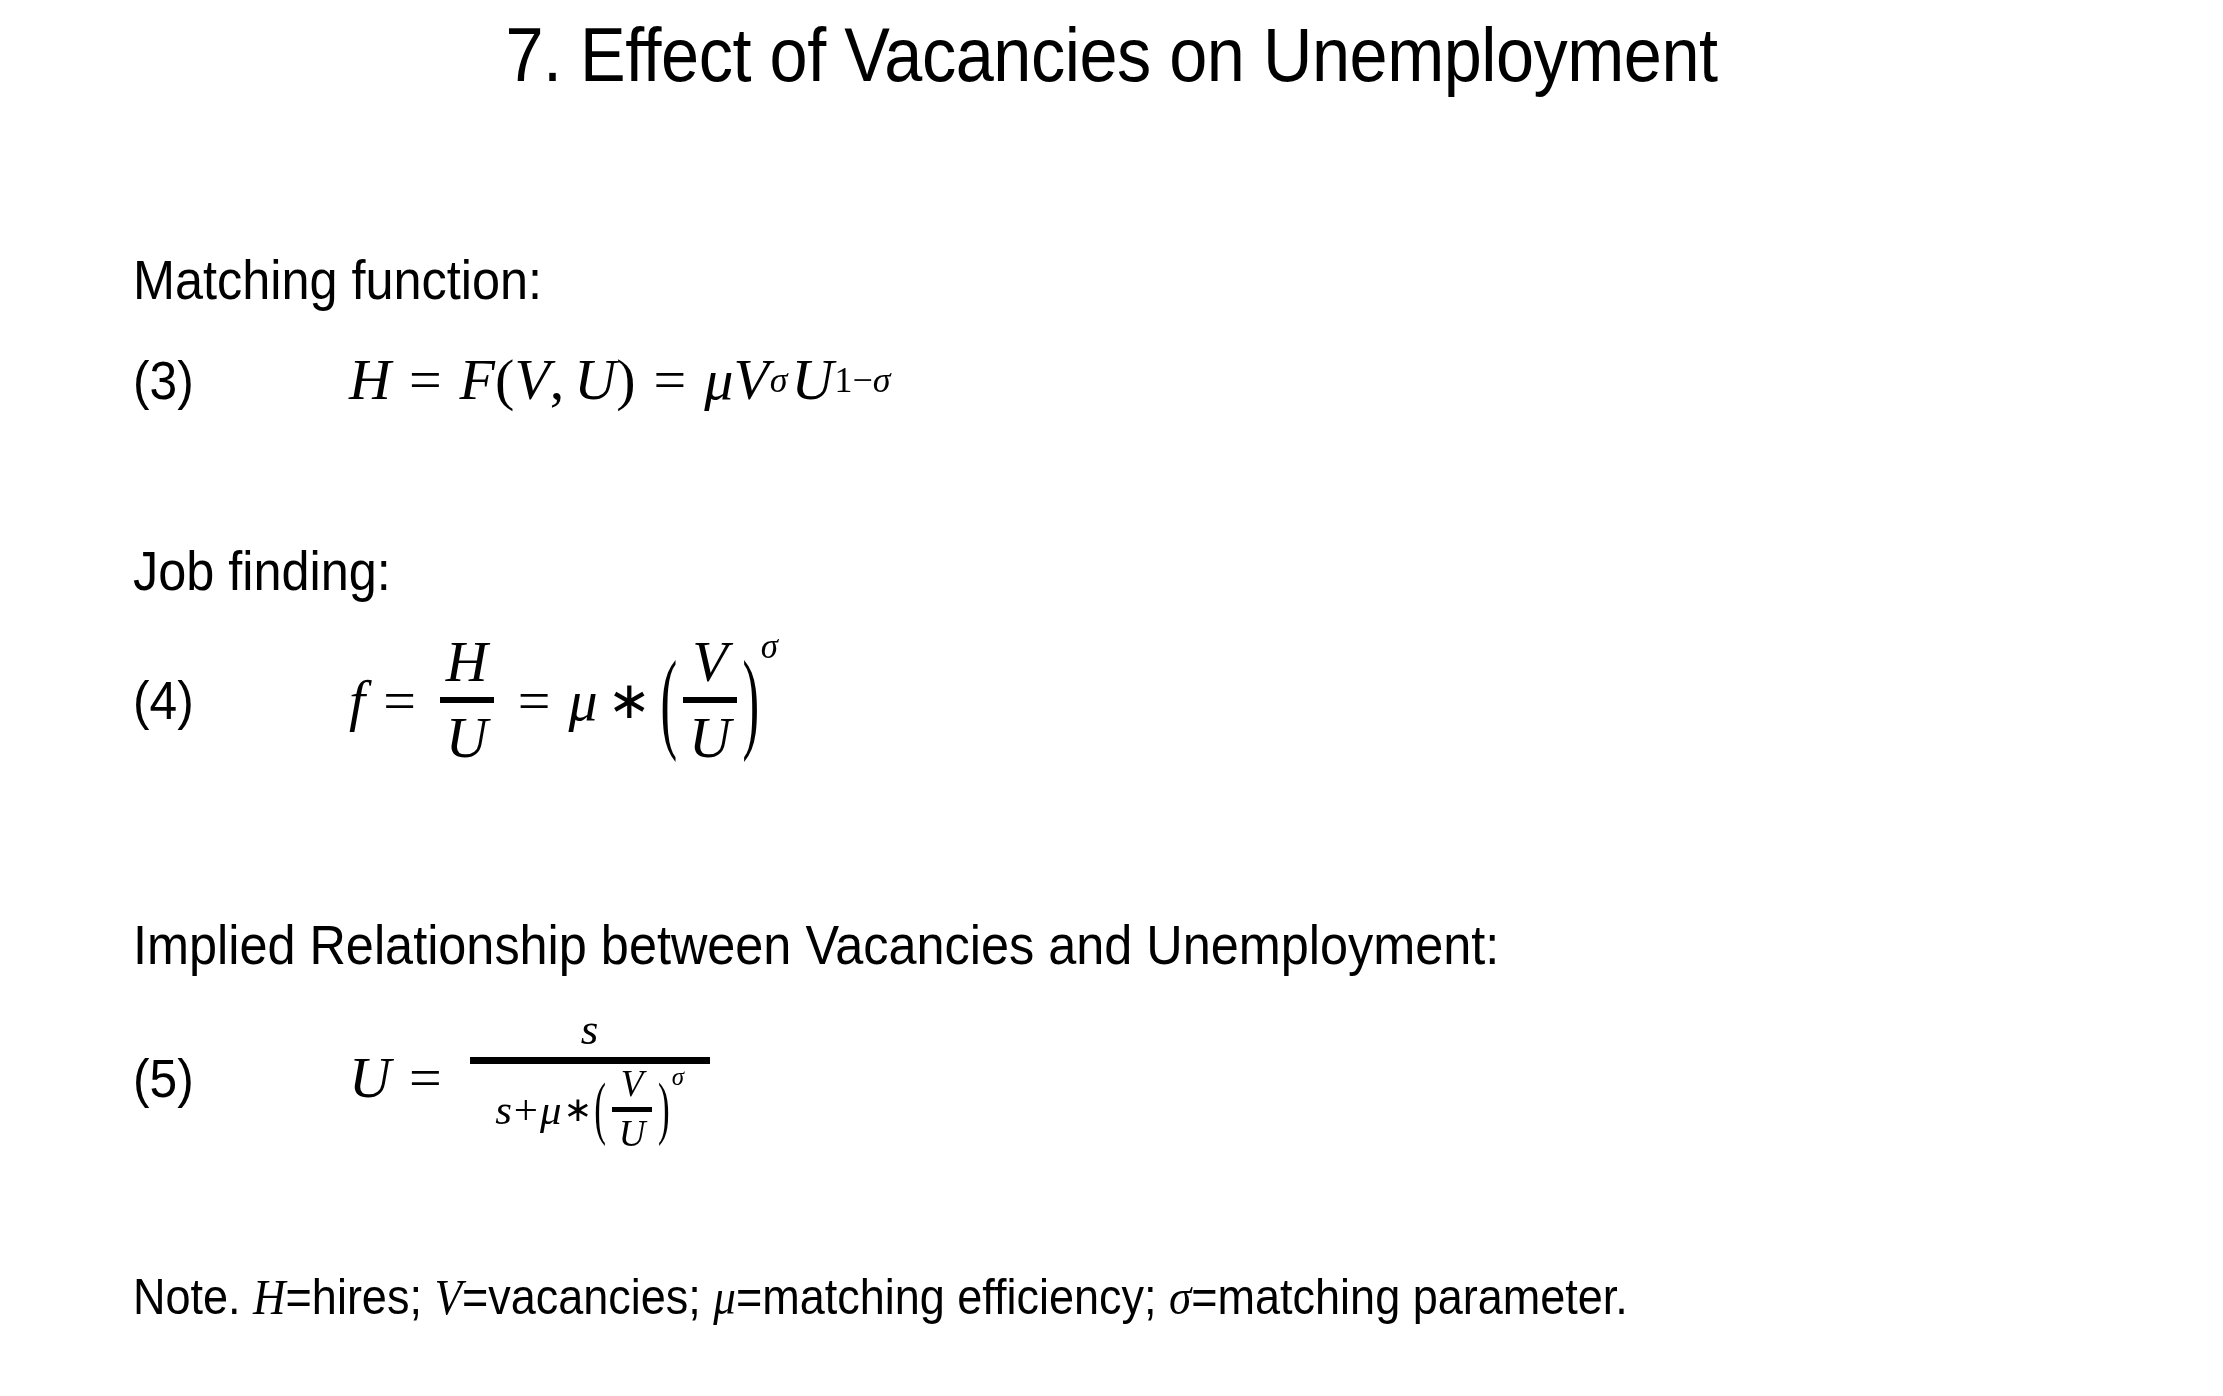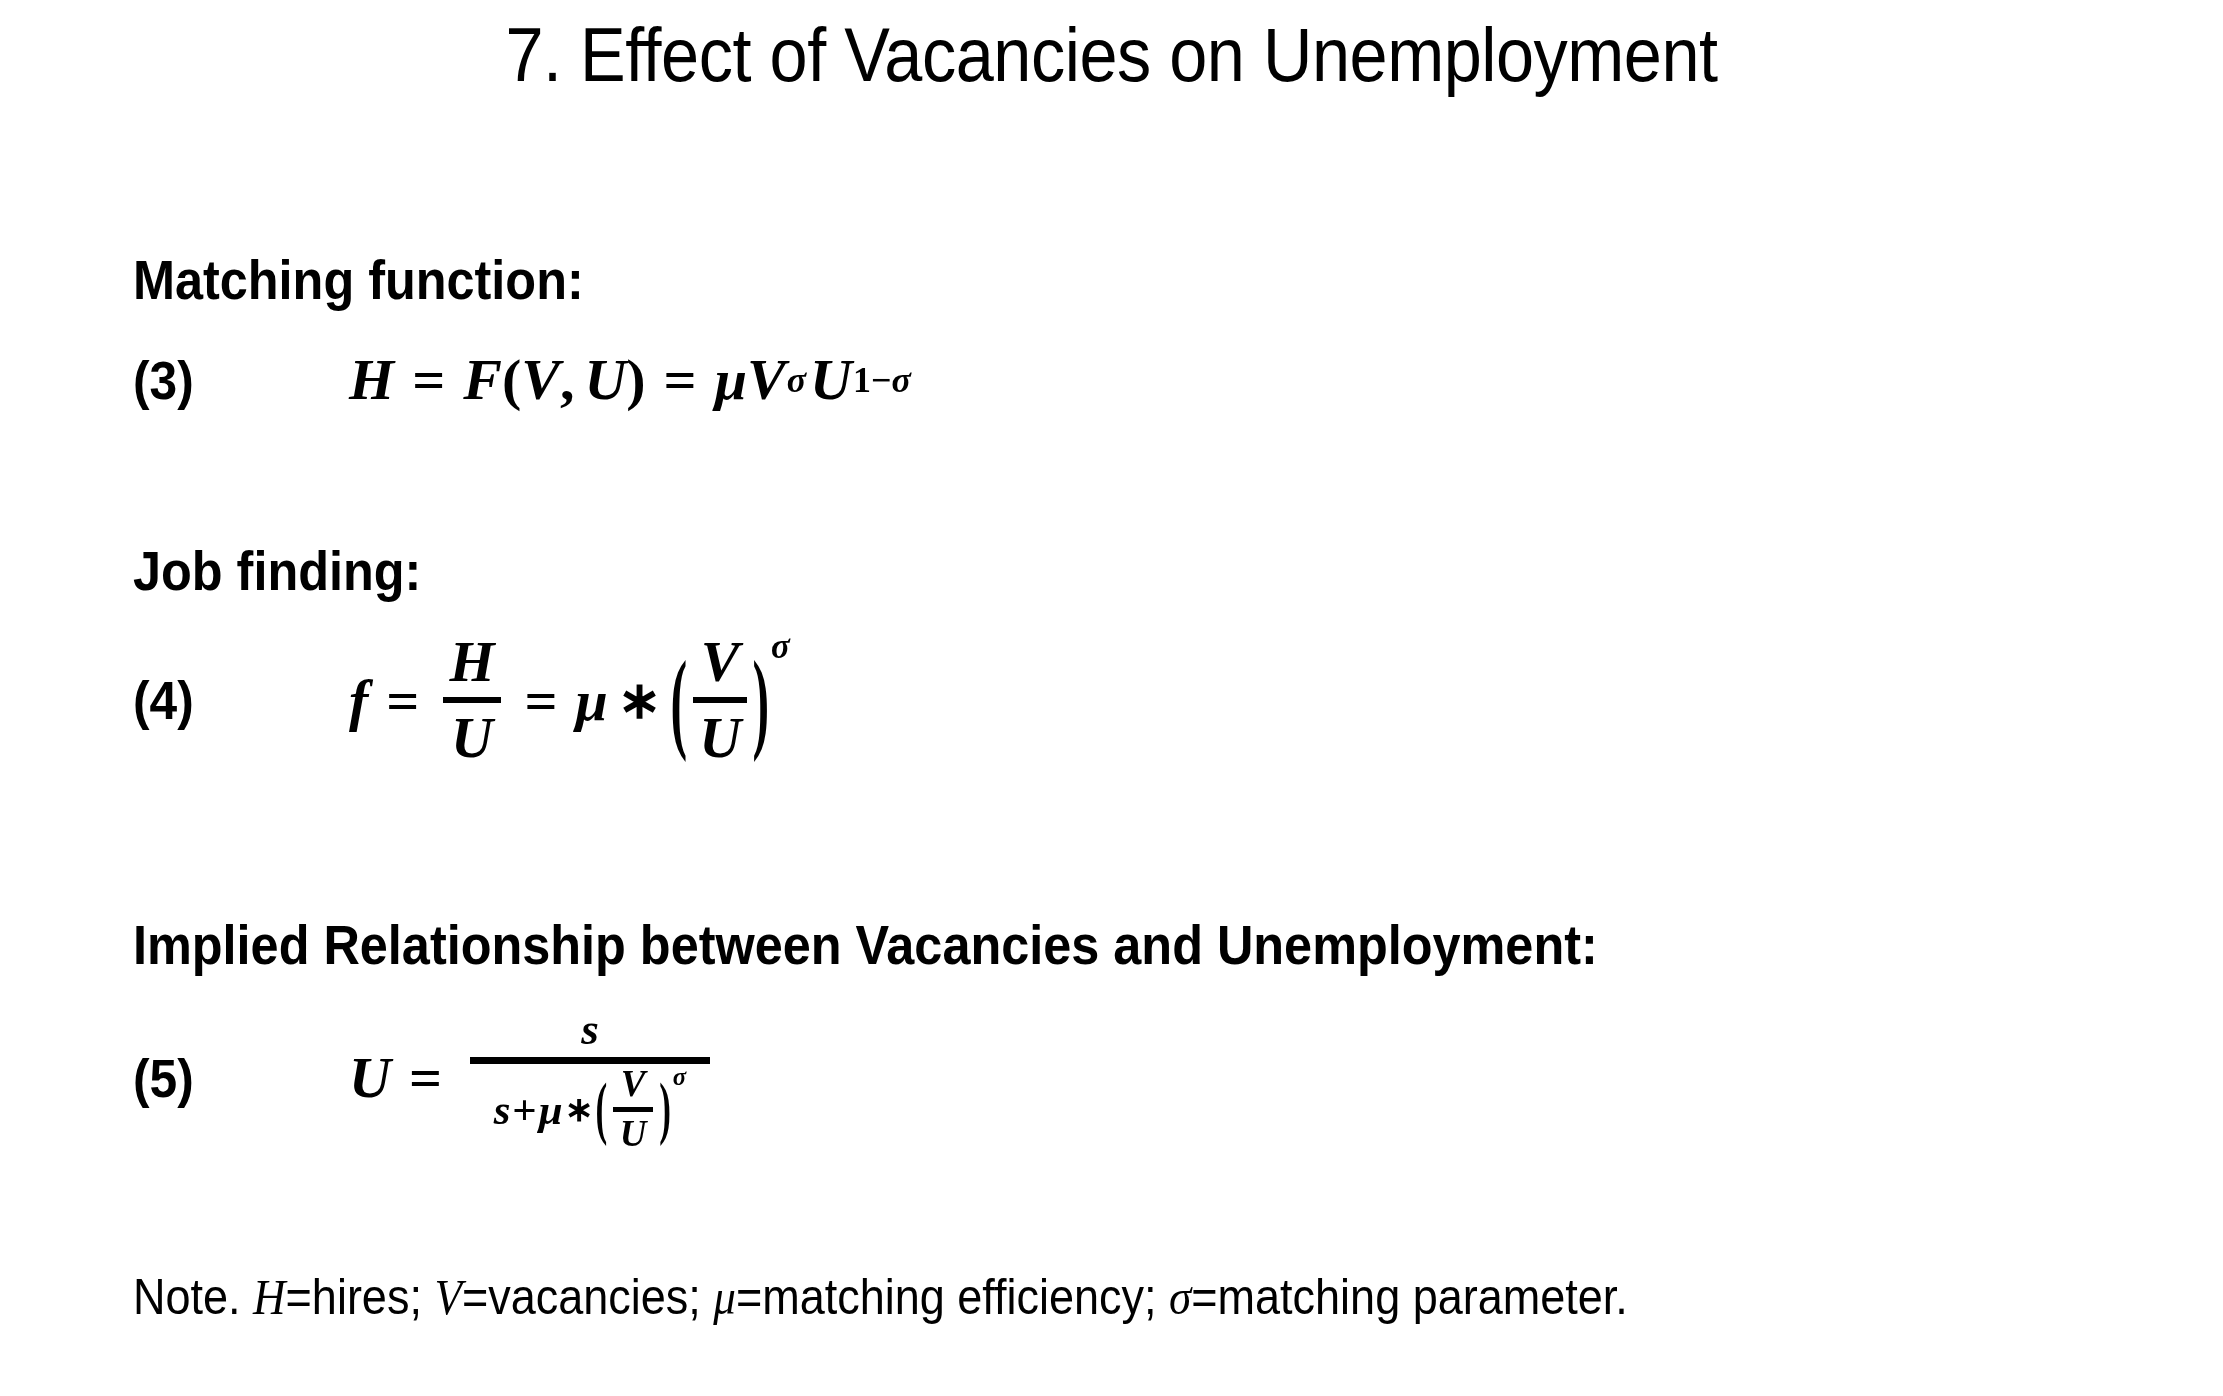--- a/index.html
+++ b/index.html
@@ -32,21 +32,20 @@
     transform-origin: 50% 0;
     white-space: nowrap;
   }
 
   
   .body-block {
     position: absolute;
     left: 133px;
     top: 252px;
     width: 2020px;
-    font-weight: bold;
   }
 
   .lead-line {
     font-family: "Liberation Sans", sans-serif;
     font-size: 56px;
     line-height: 1.0;
     transform: scaleX(0.90);
     transform-origin: 0 50%;
     white-space: nowrap;
     color: #000;

